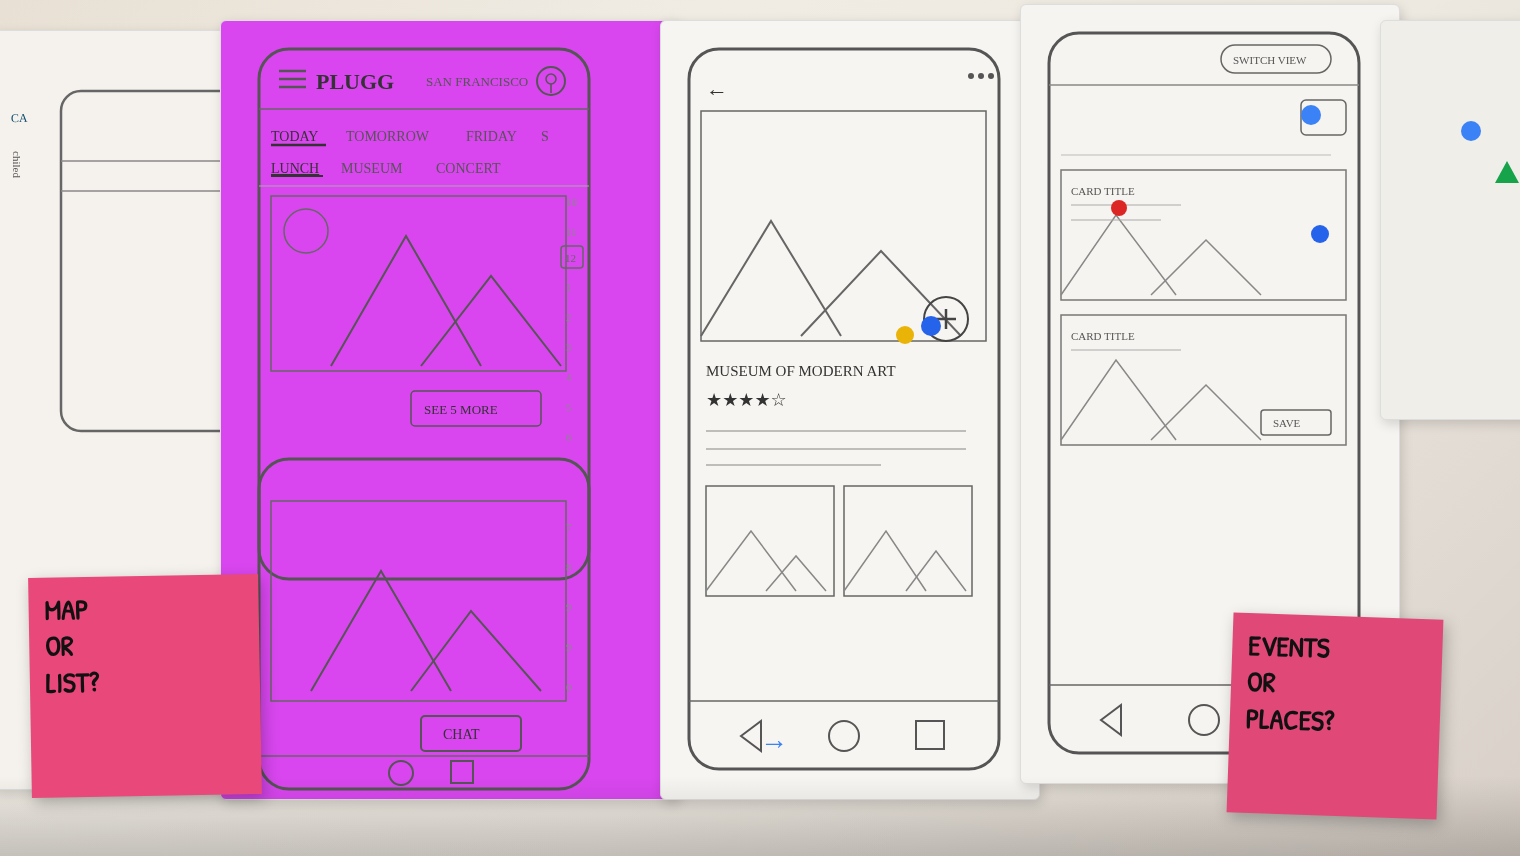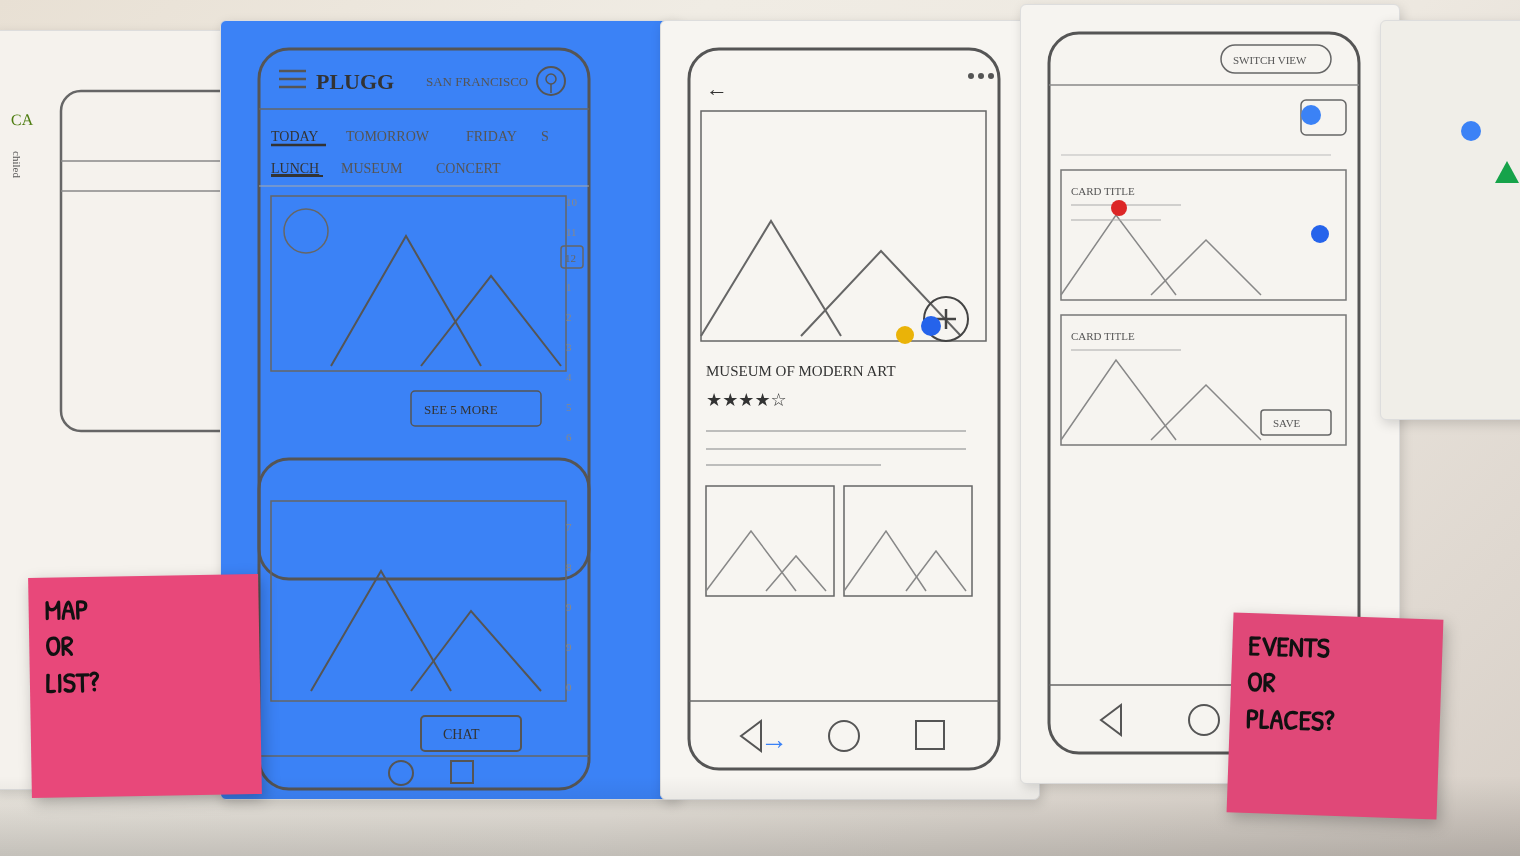--- a/index.html
+++ b/index.html
@@ -38,21 +38,21 @@
       background: #f5f2ed;
       border-radius: 8px;
     }
 
     
     .sheet-center {
       top: 20px;
       left: 220px;
       width: 460px;
       height: 780px;
-      background: #3b82f6;
+      background: #d946ef;
       border-radius: 6px;
     }
 
     
     .sheet-mid {
       top: 20px;
       left: 660px;
       width: 380px;
       height: 780px;
       background: #f7f5f1;
@@ -124,21 +124,21 @@
     .dot-yellow { background: #eab308; }
     .dot-green { background: #16a34a; }
   </style>
 </head>
 <body>
 
 <div class="whiteboard"></div>
 
 <div class="paper-sheet sheet-left">
 
-  <div style="position:absolute; top:80px; left:20px; font-family:'Comic Sans MS',cursive; font-size:16px; color:#4d7c0f; transform:rotate(-1deg);">CA</div>
+  <div style="position:absolute; top:80px; left:20px; font-family:'Comic Sans MS',cursive; font-size:12px; color:#0c4a6e; transform:rotate(-1deg);">CA</div>
 
   <div style="position:absolute; top:60px; right:30px; height:200px; border-left:1.5px solid #888;"></div>
 
   <div style="position:absolute; top:120px; left:20px; font-family:'Comic Sans MS',cursive; font-size:11px; color:#555; writing-mode:vertical-rl;">chiled</div>
 
   <svg style="position:absolute; top:50px; left:60px;" width="200" height="400" viewBox="0 0 200 400">
     <rect x="10" y="10" width="180" height="340" rx="20" ry="20" fill="none" stroke="#666" stroke-width="2.5"></rect>
     <line x1="10" y1="80" x2="190" y2="80" stroke="#888" stroke-width="1.5"></line>
     <line x1="10" y1="110" x2="190" y2="110" stroke="#888" stroke-width="1.5"></line>
   </svg>

